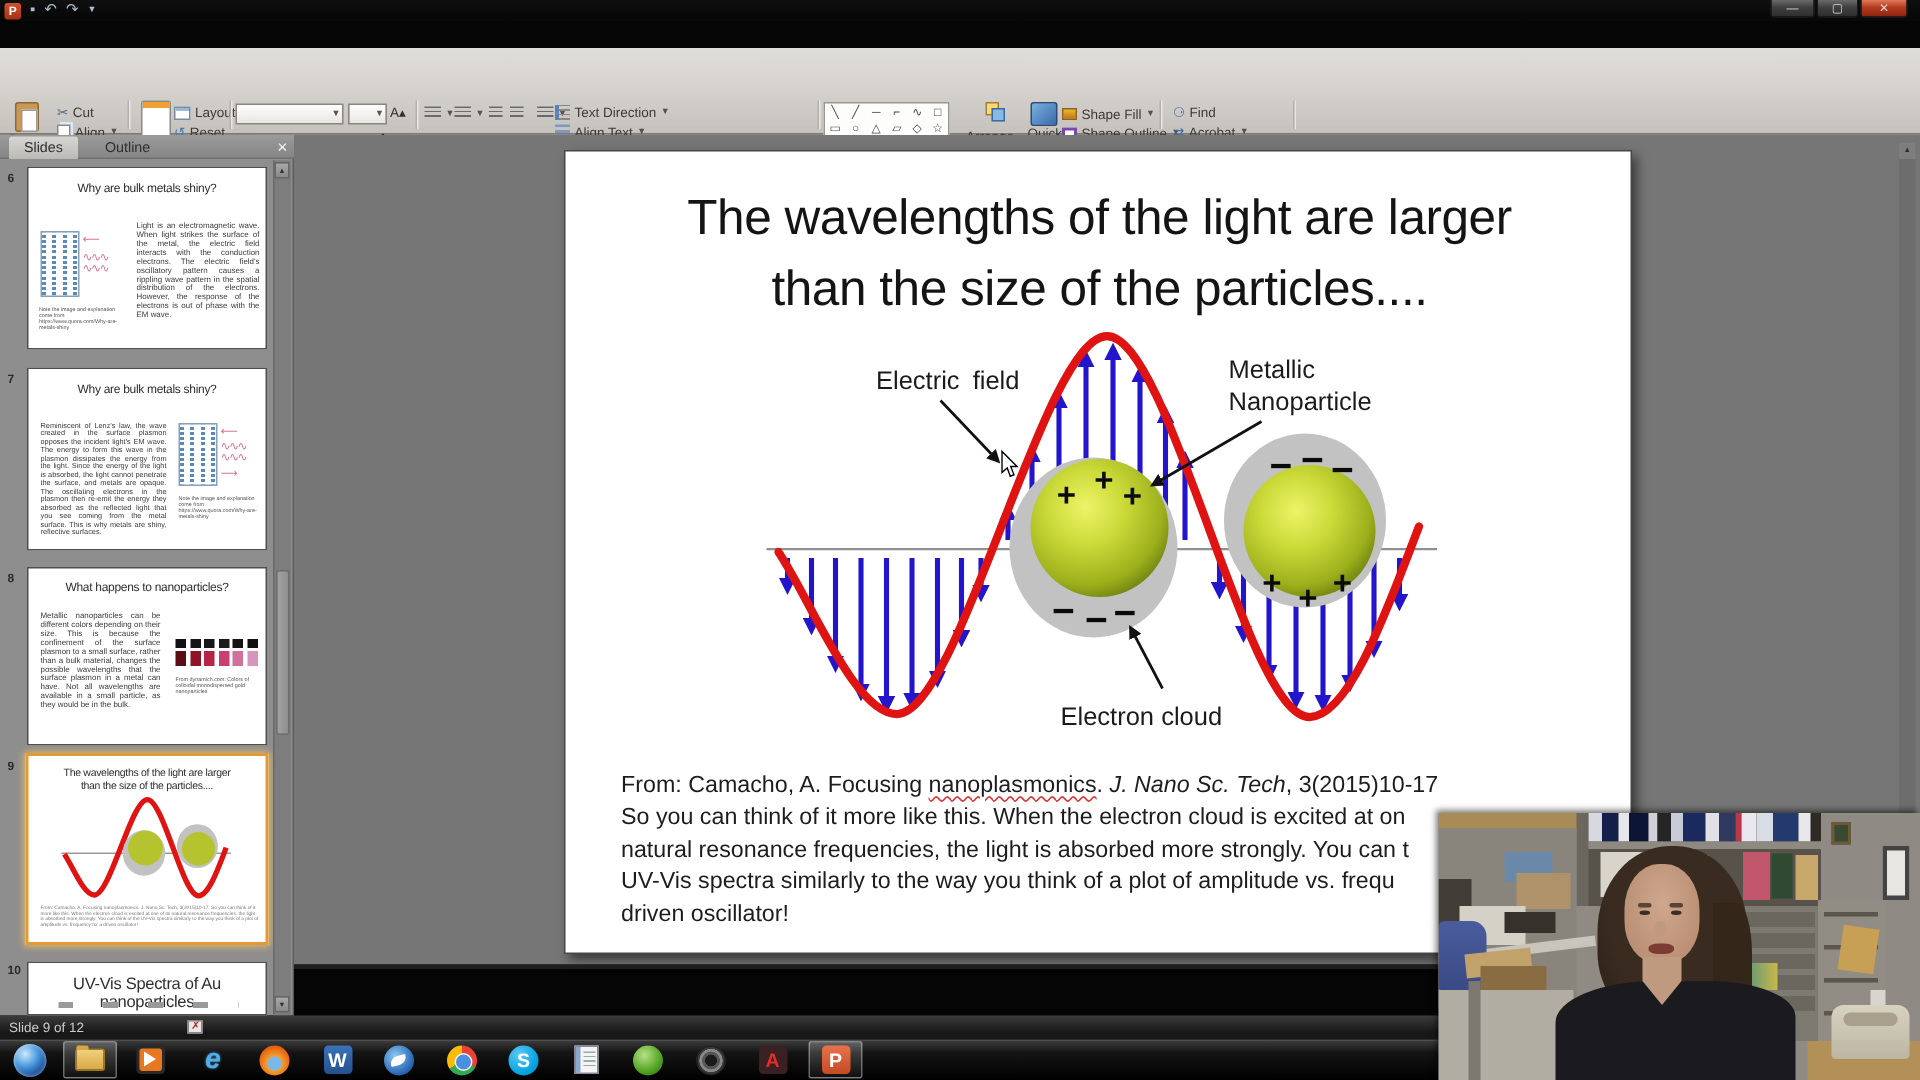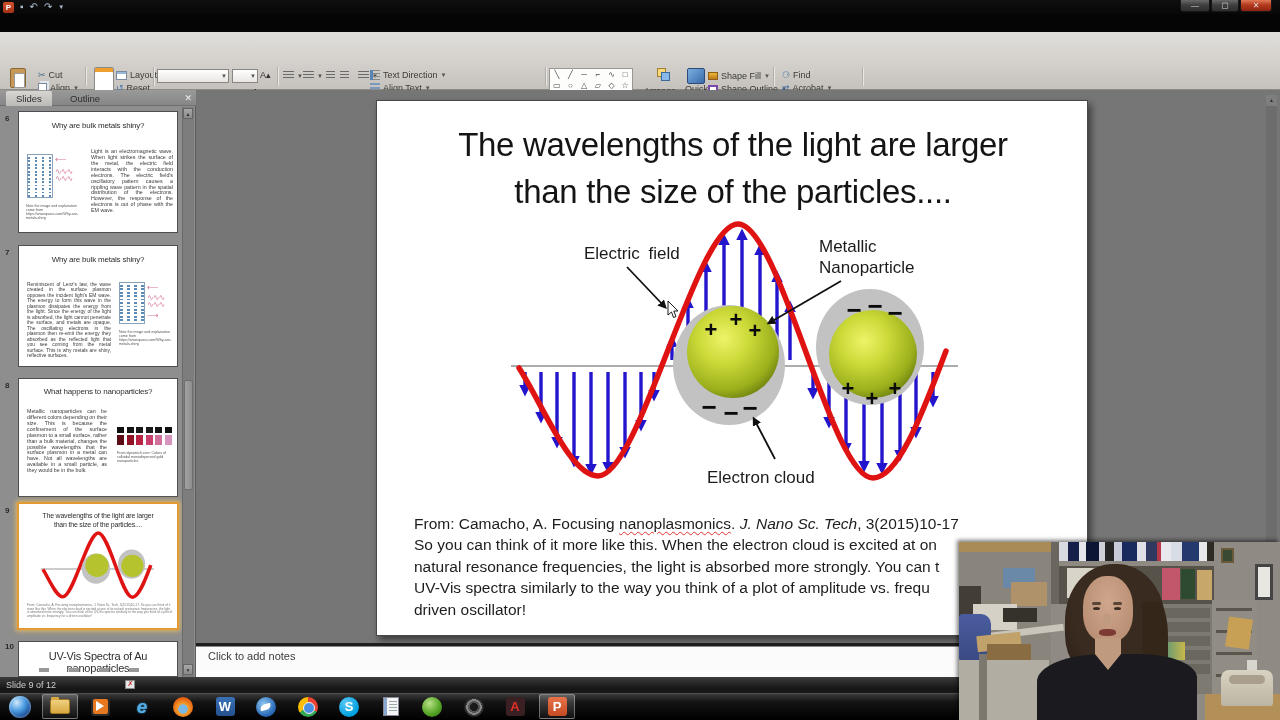--- a/index.html
+++ b/index.html
@@ -532,23 +532,20 @@
     <div id="caption">
       <div><span>From: Camacho, A. Focusing </span><span class="wavy">nanoplasmonics</span><span>. </span><span style="font-style:italic">J. Nano Sc. Tech</span><span>, 3(2015)10-17</span></div>
       <div>So you can think of it more like this. When the electron cloud is excited at on</div>
       <div>natural resonance frequencies, the light is absorbed more strongly. You can t</div>
       <div>UV-Vis spectra similarly to the way you think of a plot of amplitude vs. frequ</div>
       <div>driven oscillator!</div>
     </div>
   </div>
 
   <div id="notes-strip" class="abs"></div>
-  <div id="notes" class="abs">
-    <div id="notes-text">Click to add notes</div>
-  </div>
   <div id="statusbar" class="abs">
     <span class="abs" style="left:6px;top:3px;">Slide 9 of 12</span>
     <span class="abs" style="left:62px;top:12px;margin-top:36px;">“Office Theme”</span>
     <span id="spell-ic"></span>
   </div>
 
   <div id="taskbar" class="abs"></div>
   <div class="tbi" style="left:2px;">
       <span class="orb"></span>
     </div>

